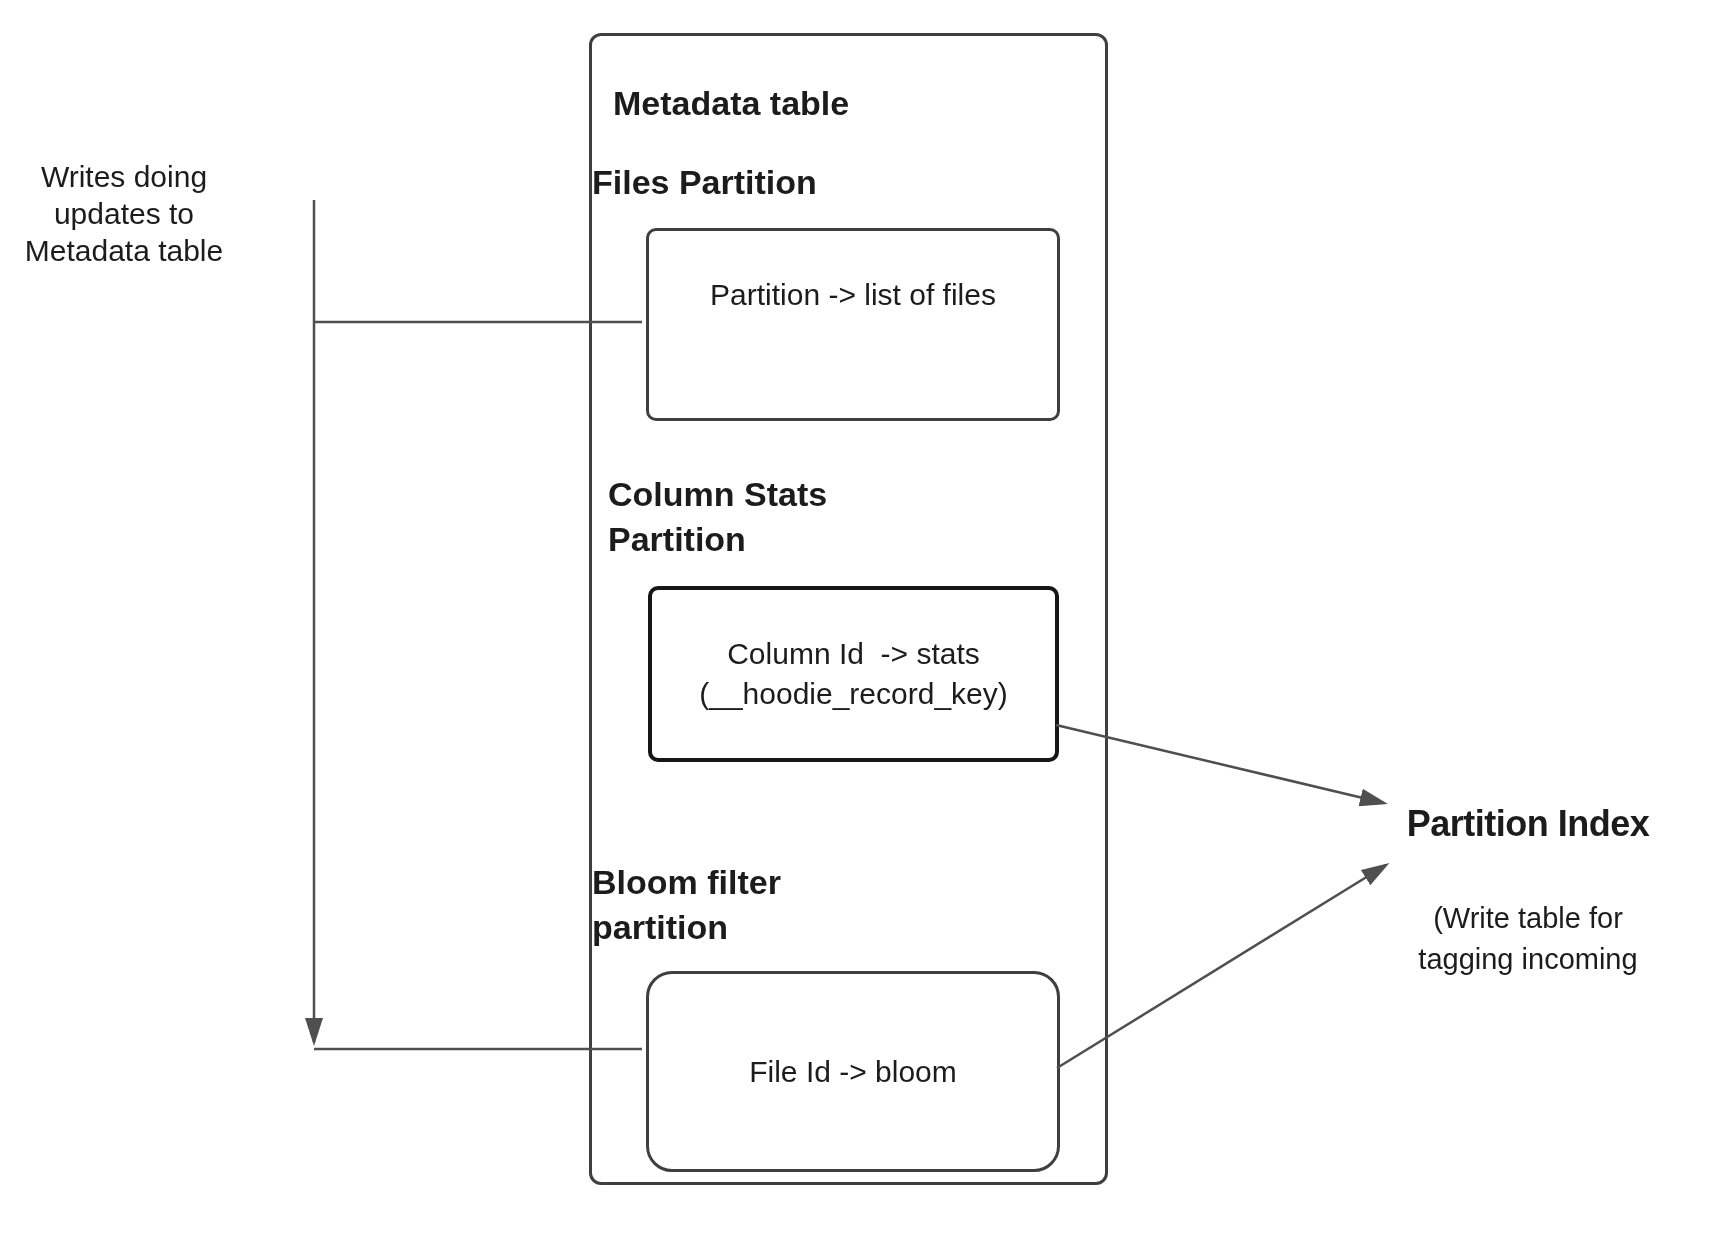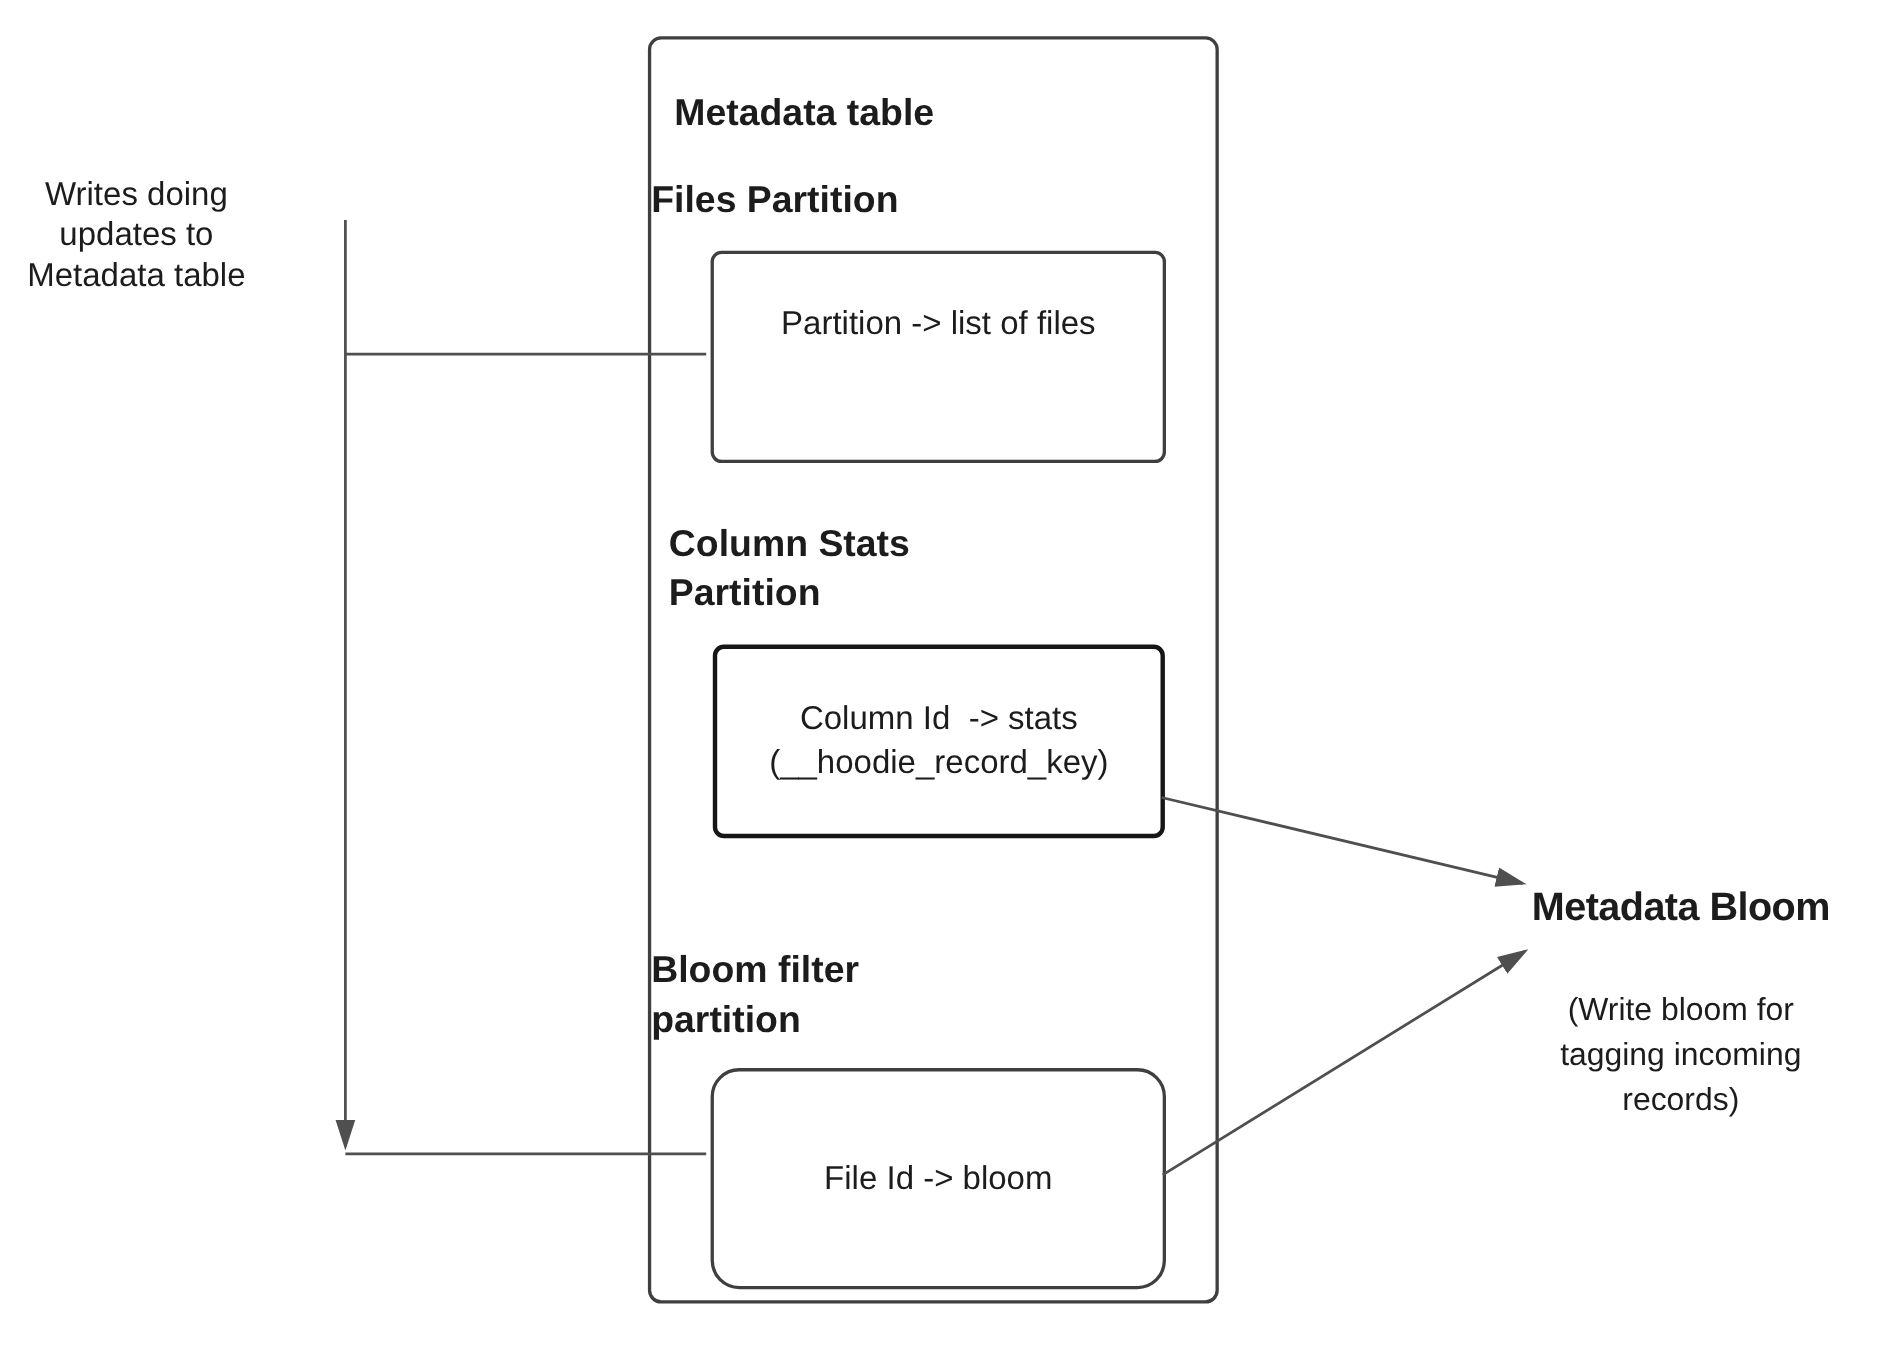--- a/index.html
+++ b/index.html
@@ -163,25 +163,24 @@
     <div class="section-heading heading-bloom">
       <div>Bloom filter</div>
       <div>partition</div>
     </div>
     <div class="inner-box bloom-box">
       <div>File Id -&gt; bloom</div>
     </div>
   </div>
 
   <div class="index-label">
-    <div class="index-title">Metadata Bloom</div>
+    <div class="index-title">Partition Index</div>
     <div class="index-sub">
-      <div>(Write bloom for</div>
+      <div>(Write table for</div>
       <div>tagging incoming</div>
-      <div>records)</div>
     </div>
   </div>
 
   <svg class="overlay" viewBox="0 0 1718 1244" xmlns="http://www.w3.org/2000/svg">
     <defs>
       <marker id="ah" markerUnits="userSpaceOnUse" markerWidth="30" markerHeight="20" refX="24" refY="10" orient="auto">
         <path d="M0,1 L28,10 L0,19 Z" fill="#4f4f4f"></path>
       </marker>
     </defs>
 

